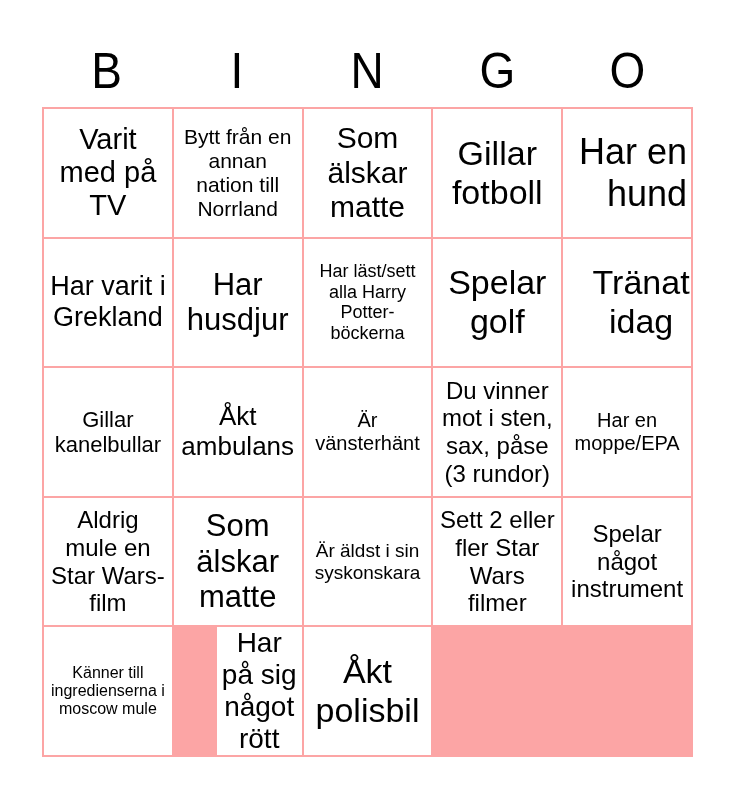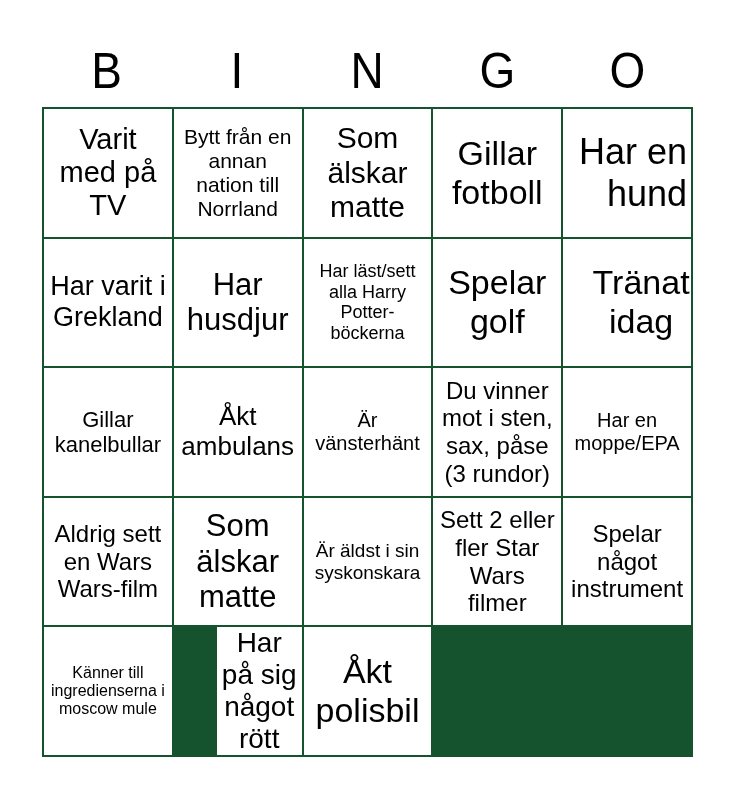--- a/index.html
+++ b/index.html
@@ -32,21 +32,21 @@
     color: #000000;
     transform: scaleX(0.92);
   }
   .grid {
     position: absolute;
     left: 42px;
     top: 107px;
     width: 651px;
     height: 650px;
     box-sizing: border-box;
-    background: #14532d;
+    background: #fca5a5;
     padding: 2px;
     display: grid;
     grid-template-columns: repeat(5, 1fr);
     grid-template-rows: repeat(5, 1fr);
     gap: 2px;
   }
   .cell {
     background: #ffffff;
     color: #000000;
     display: flex;
@@ -111,21 +111,21 @@
       <div class="cell" style="font-size: 20px;">
         <span>Är vänsterhänt</span>
       </div>
       <div class="cell" style="font-size: 24px;">
         <span>Du vinner mot i sten, sax, påse (3 rundor)</span>
       </div>
       <div class="cell" style="font-size: 20px;">
         <span>Har en moppe/EPA</span>
       </div>
       <div class="cell" style="font-size: 24px;">
-        <span>Aldrig sett en Wars Wars-film</span>
+        <span>Aldrig mule en Star Wars-film</span>
       </div>
       <div class="cell" style="font-size: 31px;">
         <span>Som älskar matte</span>
       </div>
       <div class="cell" style="font-size: 19px;">
         <span>Är äldst i sin syskonskara</span>
       </div>
       <div class="cell" style="font-size: 24px;">
         <span>Sett 2 eller fler Star Wars filmer</span>
       </div>

